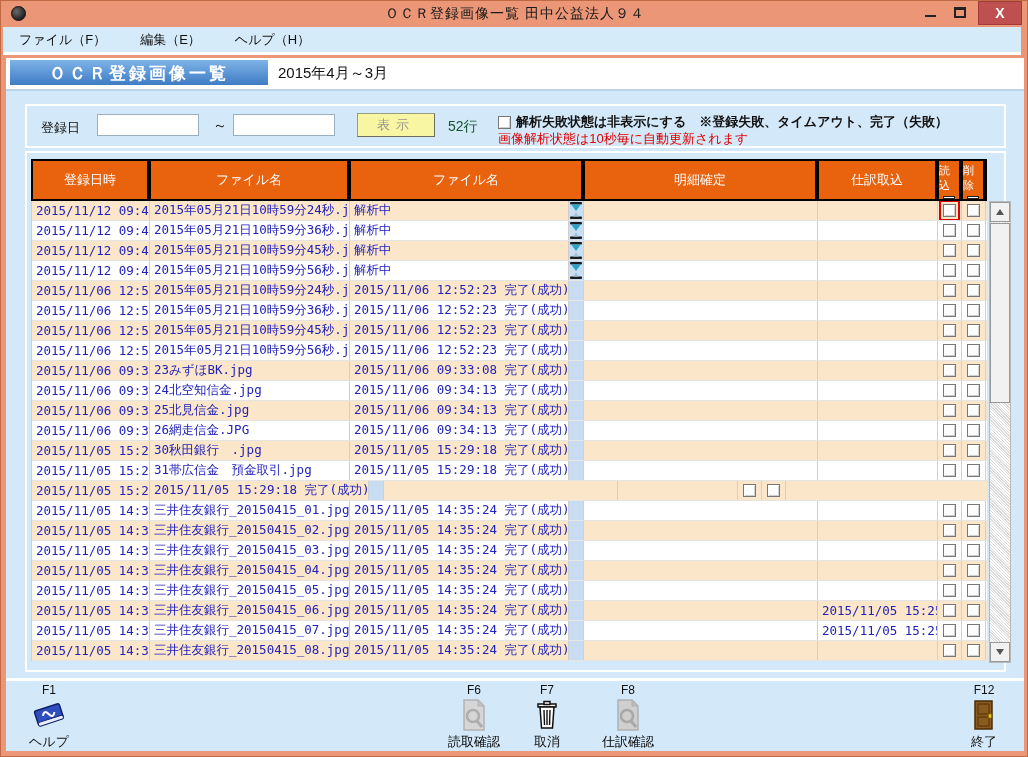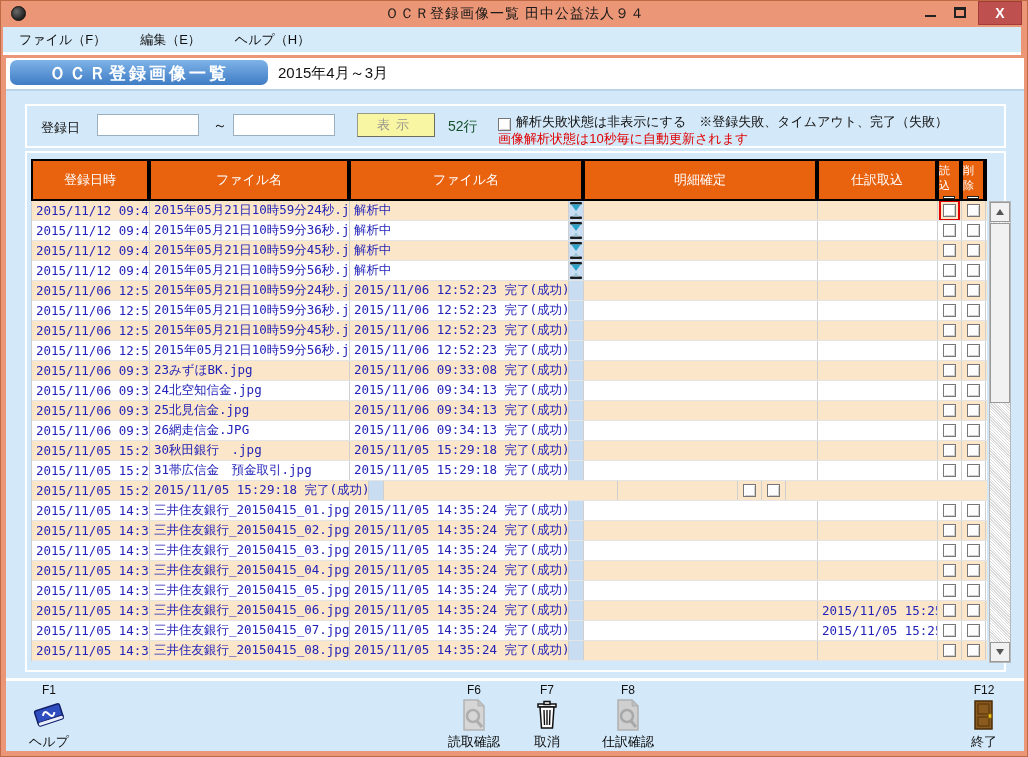--- a/index.html
+++ b/index.html
@@ -20,39 +20,39 @@
   .btn-close{left:977px;width:44px;height:24px;background:#BF5050;border:1px solid #a33b3b;
     color:#fff;font-size:14px;font-weight:bold;text-align:center;line-height:22px;}
 
   
   .menubar{position:absolute;left:2px;top:26px;width:1018px;height:28px;background:#D6EBFA;border-bottom:3px solid #fff;
     display:flex;align-items:center;gap:26px;padding-left:12px;font-size:13px;color:#111;}
   .menu-item{padding:2px 4px;}
 
   
   .header-strip{position:absolute;left:5px;top:57px;width:1018px;height:33px;background:#fff;border-bottom:2px solid #bcd4e8;}
-  .screen-title{position:absolute;left:4px;top:2px;width:258px;height:25px;border-radius:7px;
+  .screen-title{position:absolute;left:4px;top:2px;width:258px;height:25px;border-radius:0;
     background:linear-gradient(#7FB3E8,#3E7CC4);color:#fff;font-size:17px;font-weight:bold;letter-spacing:3px;
     text-align:center;line-height:28px;}
   .period{position:absolute;left:272px;top:6px;font-size:15px;color:#111;}
 
   .content-bg{position:absolute;left:5px;top:90px;width:1018px;height:587px;background:#D3E8F8;}
 
   
   .filter-panel{position:absolute;left:24px;top:103px;width:981px;height:44px;border:2px solid #fff;background:#D3E8F8;}
   .f-label{position:absolute;left:14px;top:13px;font-size:13px;color:#111;}
   .f-input{position:absolute;top:8px;width:102px;height:22px;border:1px solid #9ab0c0;background:#fff;font-size:13px;padding:0 3px;}
   .f-from{left:70px;}
   .f-to{left:206px;}
   .f-tilde{position:absolute;left:186px;top:11px;font-size:14px;color:#111;}
   .f-show{position:absolute;left:330px;top:7px;width:78px;height:24px;background:#F8F5A3;
     border:1px solid #9a9a8a;border-right-color:#6e6e60;border-bottom-color:#6e6e60;
     color:#97978d;font-size:13px;text-align:center;line-height:22px;letter-spacing:6px;}
   .f-count{position:absolute;left:421px;top:12px;font-size:14px;color:#14532d;font-weight:normal;}
-  .f-chkwrap{position:absolute;left:471px;top:7px;display:flex;align-items:flex-end;gap:5px;font-size:13px;color:#111;}
+  .f-chkwrap{position:absolute;left:471px;top:7px;display:flex;align-items:center;gap:5px;font-size:13px;color:#111;font-weight:bold;}
   .f-notice{position:absolute;left:471px;top:24px;font-size:13px;color:#E00000;}
   .cb{display:inline-block;width:13px;height:13px;background:#fdfdfd;border:1px solid #777;
     box-shadow:inset 1px 1px 0 #fff,inset -1px -1px 0 #cfcfcf;}
   .cb.focused{outline:2px solid #E00000;outline-offset:2px;}
 
   
   .table-panel{position:absolute;left:24px;top:150px;width:981px;height:521px;border:2px solid #fff;background:#D3E8F8;}
   .tbl{position:absolute;left:4px;top:6px;width:956px;}
   .thead{display:flex;height:42px;background:#000;}
   .th{background:#E9620E;border:2px solid #000;color:#fff;font-size:13px;display:flex;align-items:center;justify-content:center;}

